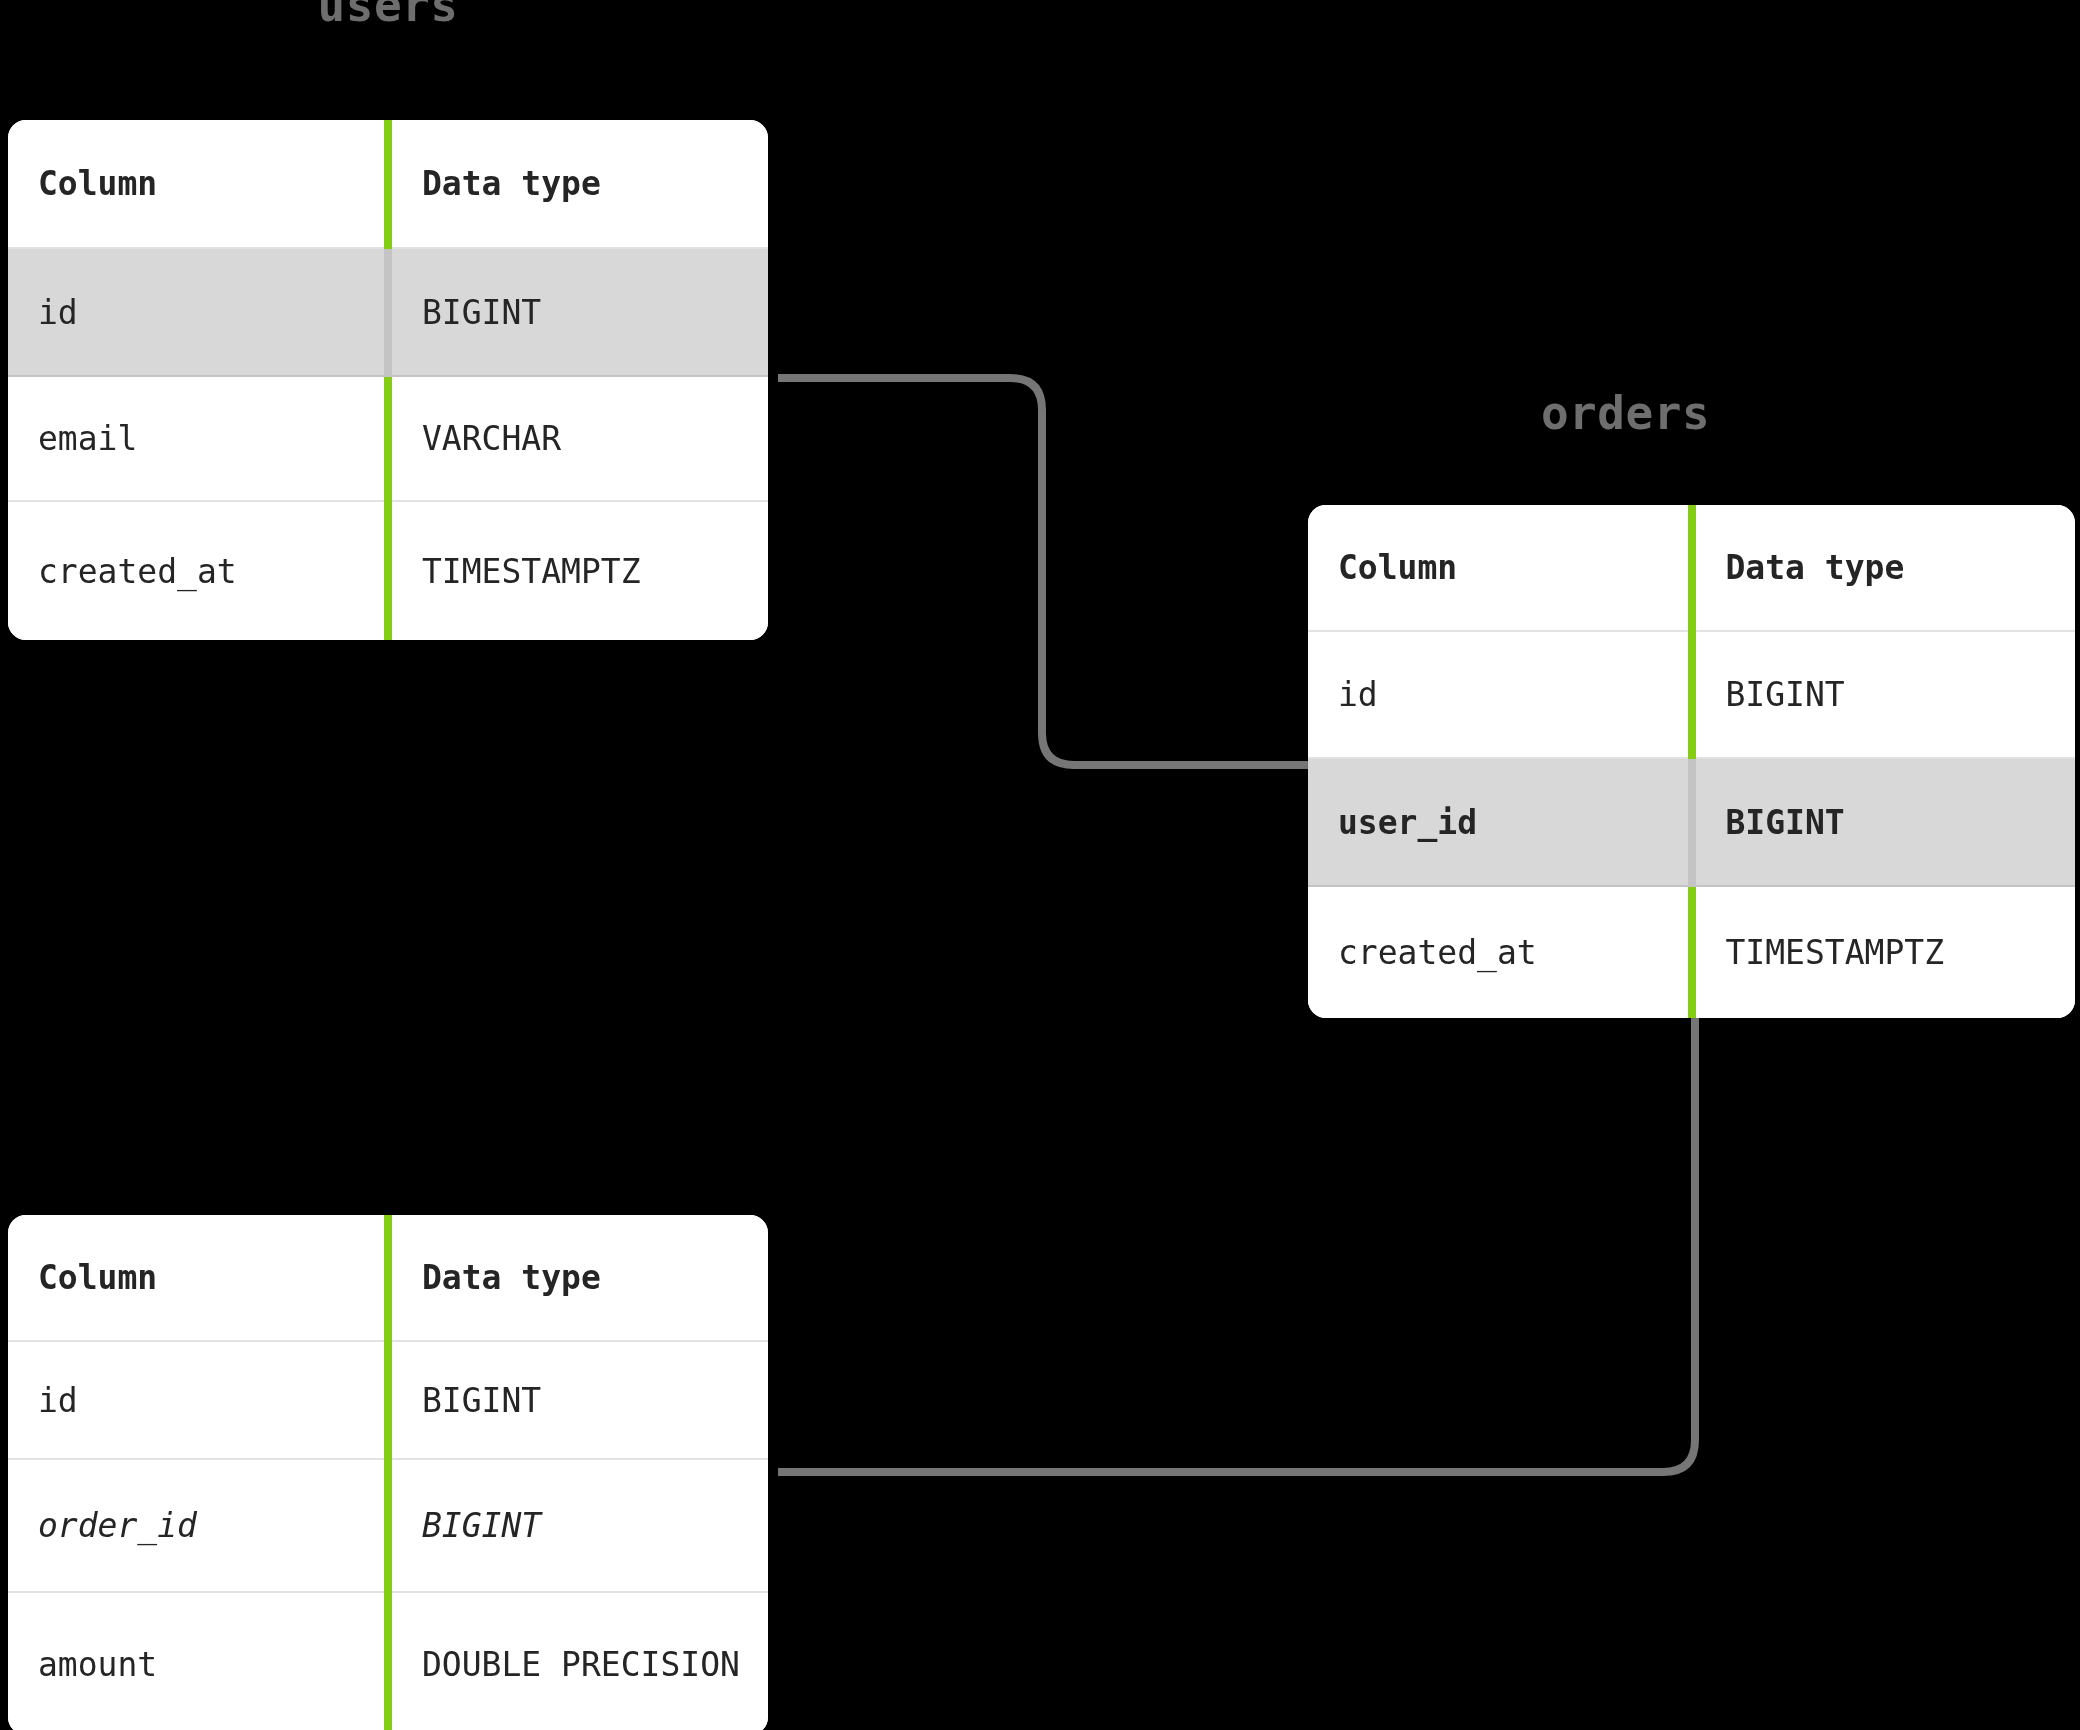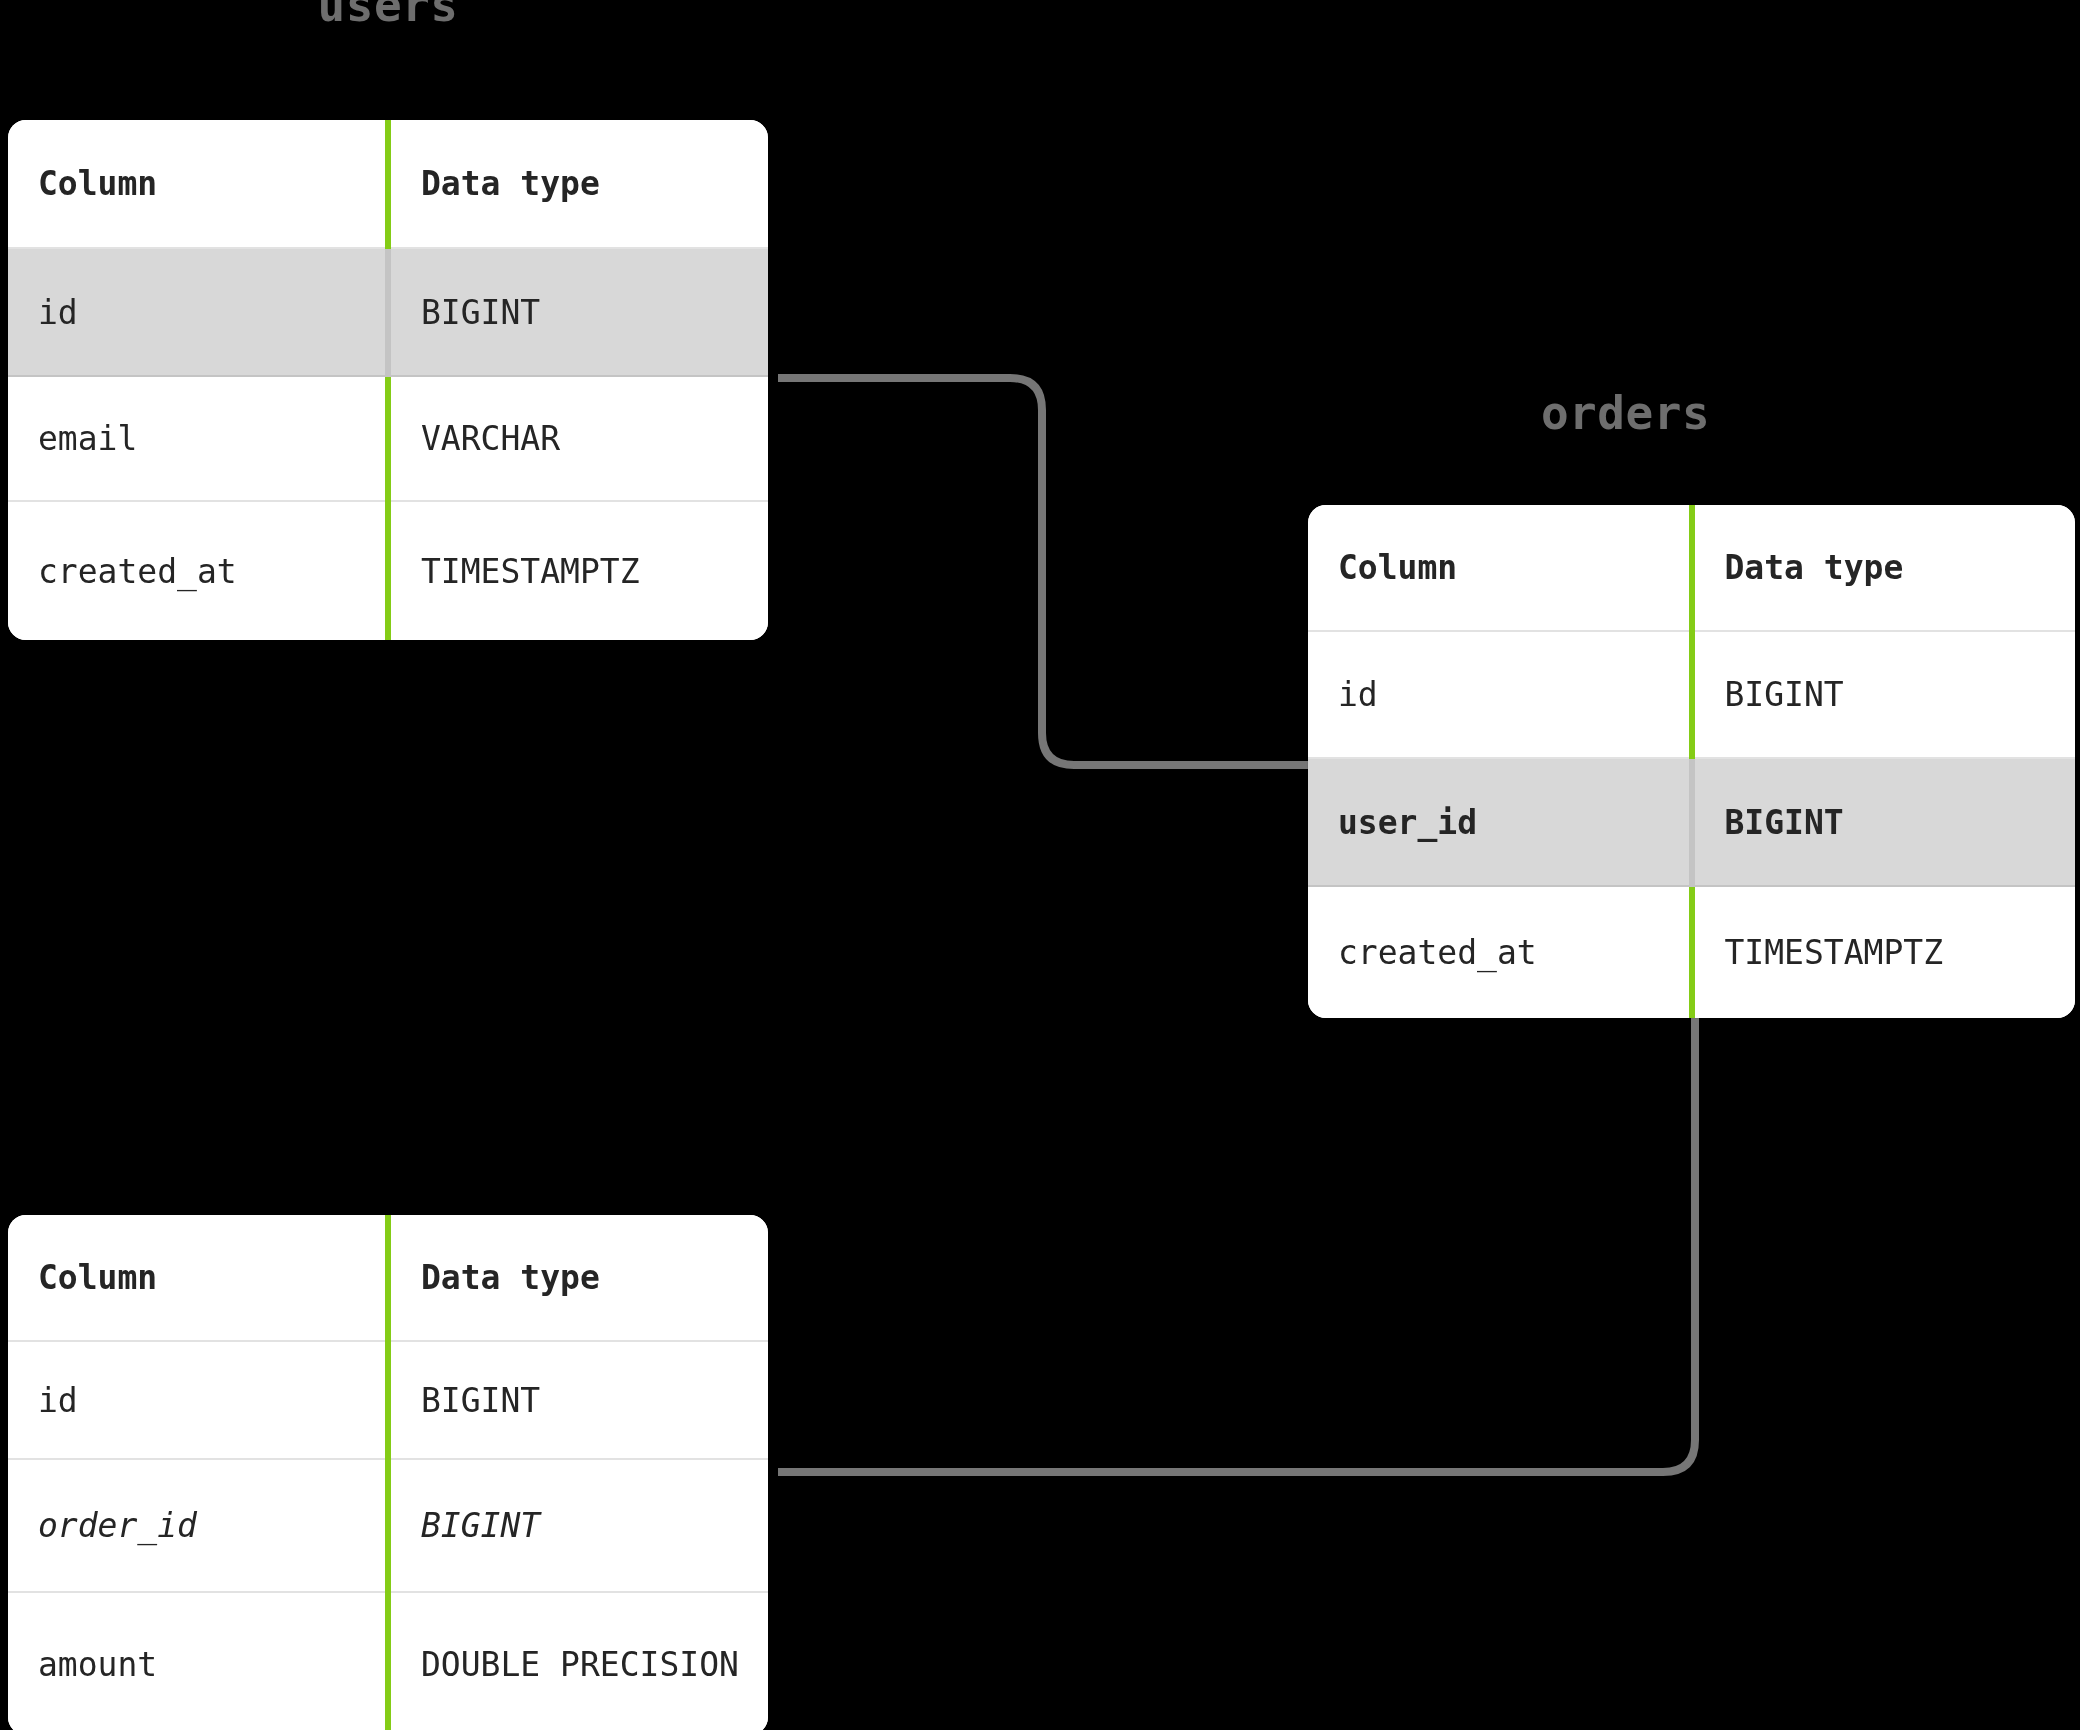--- a/index.html
+++ b/index.html
@@ -68,21 +68,21 @@
   }
   .tbl-cell {
     display: table-cell;
     width: 50%;
     vertical-align: middle;
     padding: 0 30px;
     font-size: 33px;
     color: #252525;
     white-space: nowrap;
     border-bottom: 2px solid #e2e2e2;
-    border-right: 6px solid #84cc16;
+    border-right: 8px solid #84cc16;
     background: #ffffff;
   }
   .tbl-cell.last-col {
     border-right: none;
   }
   .tbl-row.last-row .tbl-cell {
     border-bottom: none;
     margin-top: 32px;
   }
   .tbl-row.hl .tbl-cell {

